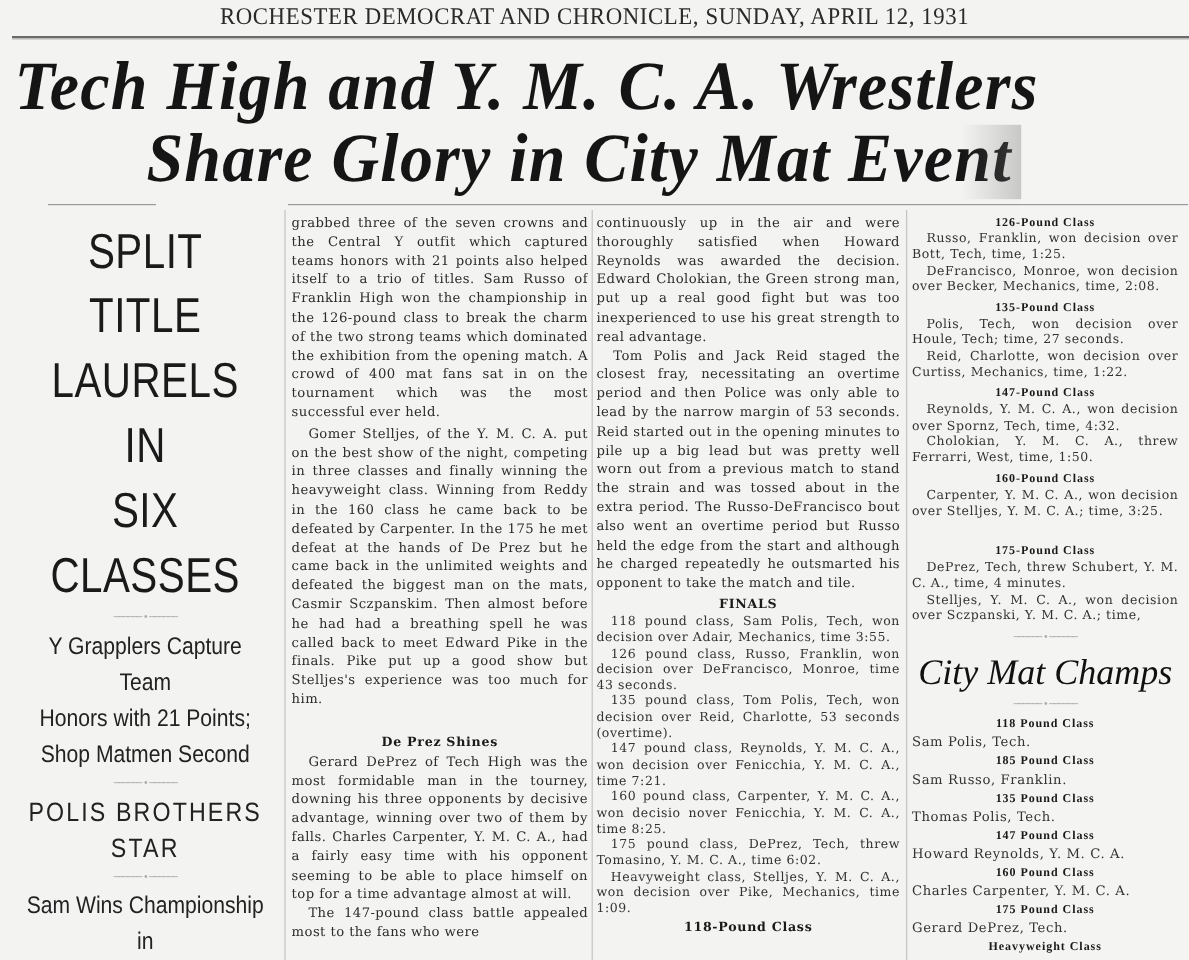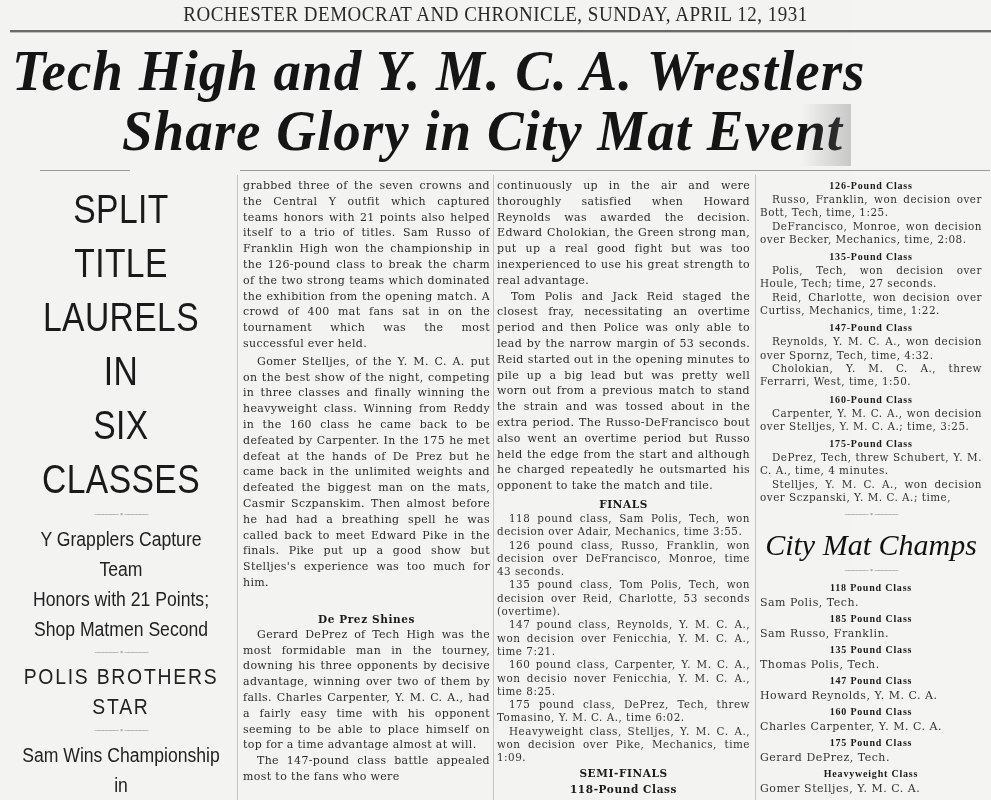--- a/index.html
+++ b/index.html
@@ -144,38 +144,37 @@
     <p class="body-text noindent">continuously up in the air and were thoroughly satisfied when Howard Reynolds was awarded the decision. Edward Cholokian, the Green strong man, put up a real good fight but was too inexperienced to use his great strength to real advantage.</p>
     <p class="body-text">Tom Polis and Jack Reid staged the closest fray, necessitating an overtime period and then Police was only able to lead by the narrow margin of 53 seconds. Reid started out in the opening minutes to pile up a big lead but was pretty well worn out from a previous match to stand the strain and was tossed about in the extra period. The Russo-DeFrancisco bout also went an overtime period but Russo held the edge from the start and although he charged repeatedly he outsmarted his opponent to take the match and tile.</p>
     <div class="subhead" style="margin-top:2px;">FINALS</div>
     <p class="result">118 pound class, Sam Polis, Tech, won decision over Adair, Mechanics, time 3:55.</p>
     <p class="result">126 pound class, Russo, Franklin, won decision over DeFrancisco, Monroe, time 43 seconds.</p>
     <p class="result">135 pound class, Tom Polis, Tech, won decision over Reid, Charlotte, 53 seconds (overtime).</p>
     <p class="result">147 pound class, Reynolds, Y. M. C. A., won decision over Fenicchia, Y. M. C. A., time 7:21.</p>
     <p class="result">160 pound class, Carpenter, Y. M. C. A., won decisio nover Fenicchia, Y. M. C. A., time 8:25.</p>
     <p class="result">175 pound class, DePrez, Tech, threw Tomasino, Y. M. C. A., time 6:02.</p>
     <p class="result">Heavyweight class, Stelljes, Y. M. C. A., won decision over Pike, Mechanics, time 1:09.</p>
-    <div class="subhead">SEMI-FINALS</div>
     <div class="subhead">118-Pound Class</div>
 
   </div>
 
   <div class="col col4">
     <div class="champ-class">126-Pound Class</div>
     <p class="result">Russo, Franklin, won decision over Bott, Tech, time, 1:25.</p>
     <p class="result">DeFrancisco, Monroe, won decision over Becker, Mechanics, time, 2:08.</p>
     <div class="champ-class" style="margin-top:3px;">135-Pound Class</div>
     <p class="result">Polis, Tech, won decision over Houle, Tech; time, 27 seconds.</p>
     <p class="result">Reid, Charlotte, won decision over Curtiss, Mechanics, time, 1:22.</p>
     <div class="champ-class" style="margin-top:3px;">147-Pound Class</div>
     <p class="result">Reynolds, Y. M. C. A., won decision over Spornz, Tech, time, 4:32.</p>
     <p class="result">Cholokian, Y. M. C. A., threw Ferrarri, West, time, 1:50.</p>
     <div class="champ-class" style="margin-top:3px;">160-Pound Class</div>
     <p class="result">Carpenter, Y. M. C. A., won decision over Stelljes, Y. M. C. A.; time, 3:25.</p>
-    <div class="champ-class" style="margin-top:3px;">175-Pound Class</div>
+    <div class="champ-class" style="margin-top:19px;">175-Pound Class</div>
     <p class="result">DePrez, Tech, threw Schubert, Y. M. C. A., time, 4 minutes.</p>
     <p class="result">Stelljes, Y. M. C. A., won decision over Sczpanski, Y. M. C. A.; time,</p>
 
     <div class="dot-rule" style="margin-top:4px;"></div>
     <div class="champ-title">City Mat Champs</div>
     <div class="dot-rule"></div>
 
     <div class="champ-class">118 Pound Class</div>
     <div class="champ-name">Sam Polis, Tech.</div>
     <div class="champ-class">185 Pound Class</div>

